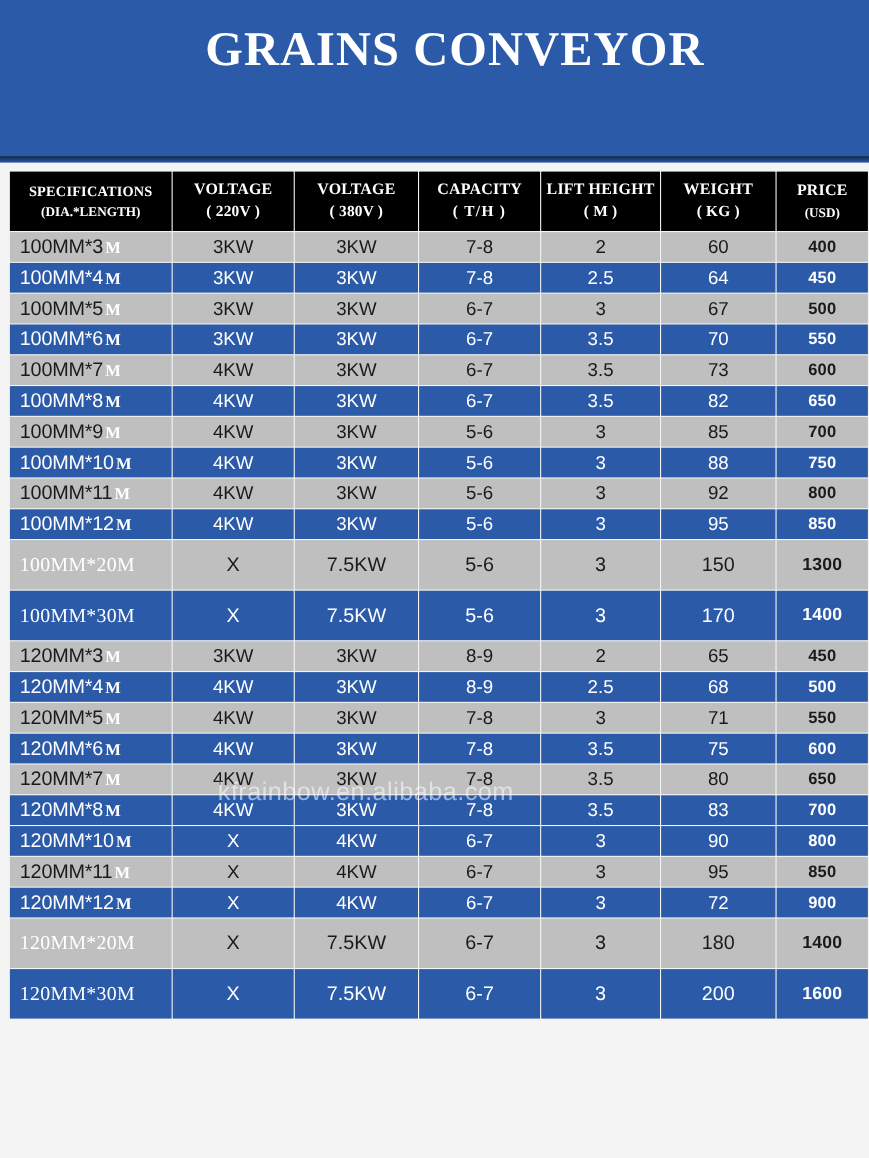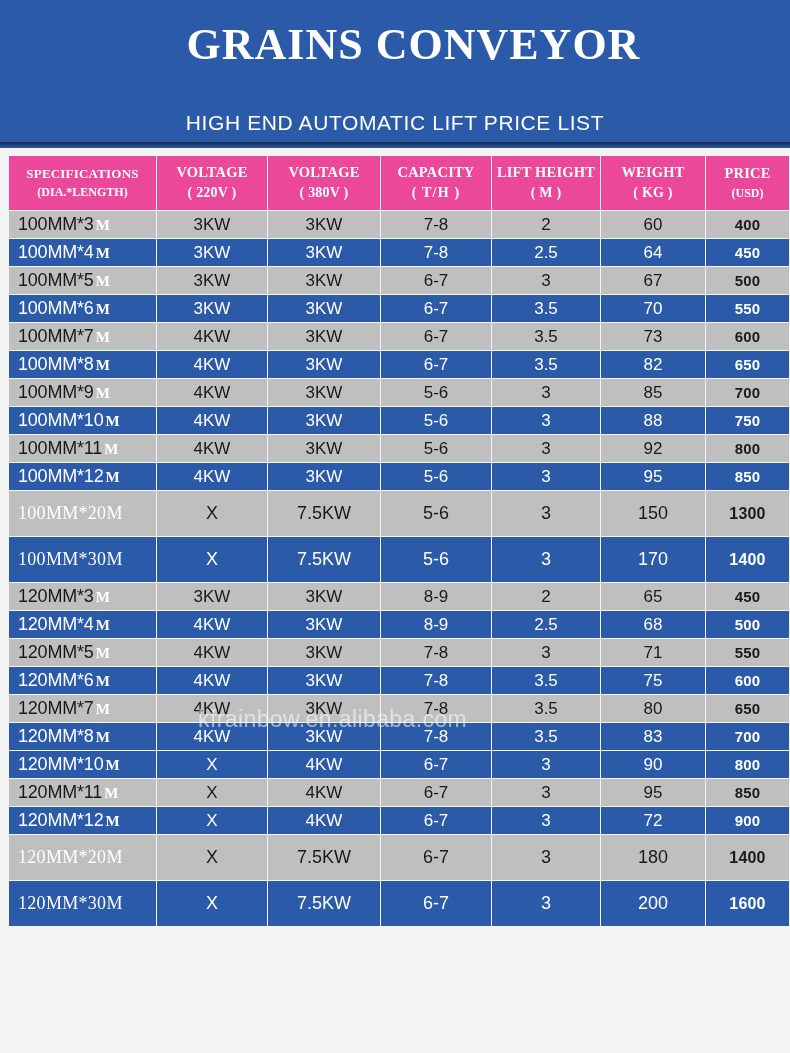--- a/index.html
+++ b/index.html
@@ -77,21 +77,21 @@
   col.c-spec   { width: 147px; }
   col.c-v220   { width: 110px; }
   col.c-v380   { width: 112px; }
   col.c-cap    { width: 110px; }
   col.c-lift   { width: 108px; }
   col.c-weight { width: 104px; }
   col.c-price  { width: 83px;  }
 
   
   thead th {
-    background: #ec4899;
+    background: #000000;
     color: #ffffff;
     font-family: "Liberation Serif", serif;
     font-weight: bold;
     text-align: center;
     vertical-align: middle;
     padding: 6px 2px 7px 2px;
     height: 54px;
     box-sizing: border-box;
     line-height: 1.22;
   }
@@ -177,21 +177,20 @@
     white-space: nowrap;
     z-index: 5;
     margin-top: 44px;
   }
 </style>
 </head>
 <body>
 
 <div class="banner">
   <div class="banner-title">GRAINS CONVEYOR</div>
-  <div class="banner-subtitle">HIGH END AUTOMATIC LIFT PRICE LIST</div>
   <div class="banner-shadow"></div>
 </div>
 
 <div class="sheet">
 
   <table class="pricelist">
     <colgroup>
       <col class="c-spec">
         <col class="c-v220">
         <col class="c-v380">

